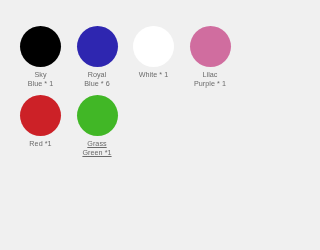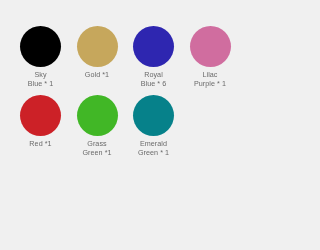--- a/index.html
+++ b/index.html
@@ -55,40 +55,35 @@
 </head>
 <body style="background: rgb(240, 240, 240);">
 
 <div id="swatch-grid">
     <div class="swatch-cell">
       <span class="swatch-circle" style="background: rgb(0, 0, 0);"></span>
       <span class="swatch-label" style="color: rgb(106, 106, 106);">Sky
 Blue * 1</span>
     </div>
     <div class="swatch-cell">
-      <span class="swatch-circle" style="background: rgb(198, 167, 92);"></span>
-      <span class="swatch-label" style="color: rgb(106, 106, 106);">Gold *1</span>
-    </div>
-    <div class="swatch-cell">
       <span class="swatch-circle" style="background: rgb(46, 38, 176);"></span>
       <span class="swatch-label" style="color: rgb(106, 106, 106);">Royal
 Blue * 6</span>
+    </div>
+    <div class="swatch-cell">
+      <span class="swatch-circle" style="background: rgb(255, 255, 255);"></span>
+      <span class="swatch-label" style="color: rgb(106, 106, 106);">White * 1</span>
     </div>
     <div class="swatch-cell">
       <span class="swatch-circle" style="background: rgb(208, 109, 159);"></span>
       <span class="swatch-label" style="color: rgb(106, 106, 106); text-align: center;">Lilac
 Purple * 1</span>
     </div>
     <div class="swatch-cell">
       <span class="swatch-circle" style="background: rgb(204, 33, 39);"></span>
       <span class="swatch-label" style="color: rgb(106, 106, 106); text-align: center;">Red *1</span>
     </div>
     <div class="swatch-cell">
       <span class="swatch-circle" style="background: rgb(65, 183, 38);"></span>
-      <span class="swatch-label" style="color: rgb(106, 106, 106);">Grass
+      <span class="swatch-label" style="color: rgb(106, 106, 106); text-decoration: underline;">Grass
 Green *1</span>
-    </div>
-    <div class="swatch-cell">
-      <span class="swatch-circle" style="background: rgb(6, 129, 138);"></span>
-      <span class="swatch-label" style="color: rgb(106, 106, 106);">Emerald
-Green * 1</span>
     </div>
   </div>
 
 </body></html>

